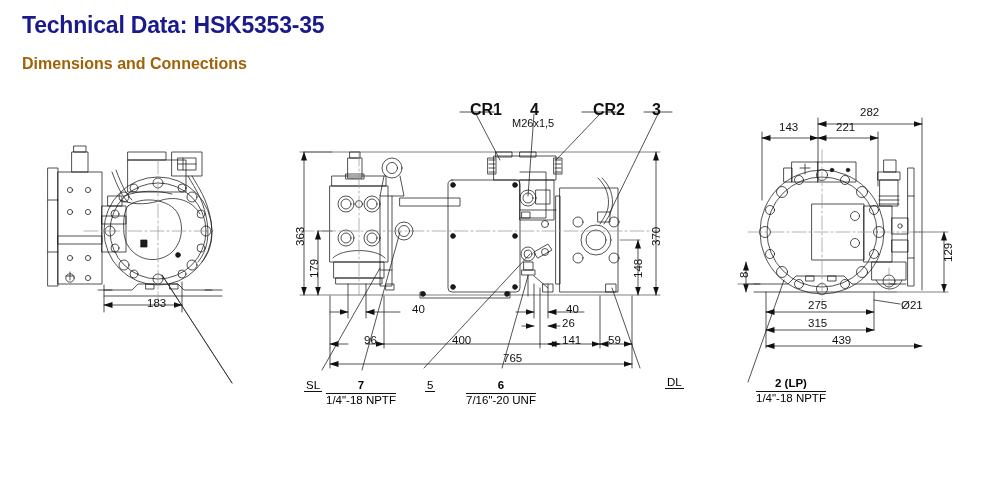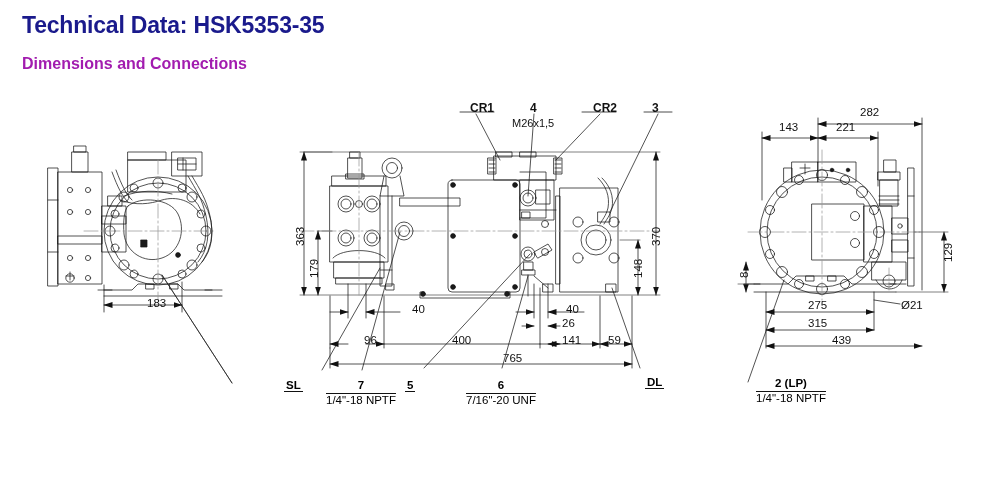--- a/index.html
+++ b/index.html
@@ -16,35 +16,35 @@
   .title{
     position:absolute;left:22px;top:12px;
     font-size:23px;font-weight:bold;
     color:#1a1a8c;
     letter-spacing:-0.2px;
     white-space:nowrap;
   }
   .subtitle{
     position:absolute;left:22px;top:55px;
     font-size:16px;font-weight:bold;
-    color:#a21caf;
+    color:#a16207;
     white-space:nowrap;
   }
 
   .dwg{position:absolute;left:0;top:0;width:1000px;height:491px;}
 
   
   .lbl{
     position:absolute;
     font-size:11px;
     color:#111;
     white-space:nowrap;
     line-height:1.05;
   }
-  .lbl.b{font-weight:bold;font-size:12px;}
+  .lbl.b{font-weight:bold;font-size:16px;}
   .lbl.dim{font-size:11.5px;}
   .lbl.vert{
     transform-origin:0 0;
     transform:rotate(-90deg);
   }
 
   .calloutbox{
     position:absolute;
     text-align:center;
     white-space:nowrap;
@@ -52,24 +52,25 @@
   }
   .calloutbox .top{
     font-weight:bold;font-size:11.5px;display:block;
     border-bottom:1.2px solid #111;padding:0 2px 0px 2px;
   }
   .calloutbox .bot{
     font-size:11.5px;display:block;padding-top:0.5px;
   }
   .ulab{
     position:absolute;
-    font-weight:bold;font-size:11.5px;
+    font-weight:normal;font-size:11.5px;
     border-bottom:1.2px solid #111;
     padding:0 2px 0 2px;
     white-space:nowrap;
+    margin-left:20px;
   }
 </style>
 </head>
 <body>
 
 <div id="page">
 
   <div class="title" style="color: rgb(26, 26, 140);">Technical Data: HSK5353-35</div>
   <div class="subtitle">Dimensions and Connections</div>
 

